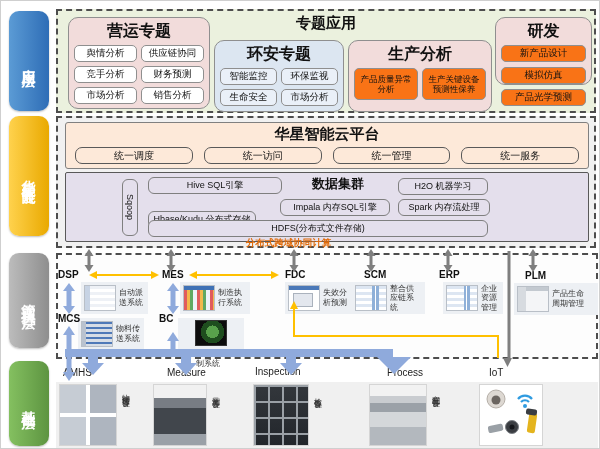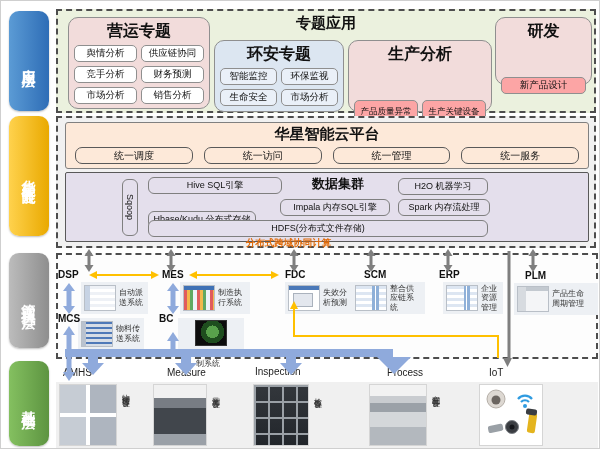--- a/index.html
+++ b/index.html
@@ -26,21 +26,21 @@
 
   .grp{position:absolute;border:1px solid #8f8f8f;border-radius:10px;padding:2px 5px 4px 5px;}
   .grp-title{text-align:center;font-size:16px;font-weight:bold;color:#111;margin:1px 0 3px 0;}
   .grp-pink{background:#f2dcdb;}
   .grp-blue{background:#dce6f1;}
   .grid2{display:grid;grid-template-columns:1fr 1fr;gap:4px;}
   .col1{display:grid;grid-template-columns:1fr;gap:5px;}
   .chip{border:1px solid #8f8f8f;border-radius:5px;background:#fff;font-size:9.5px;color:#111;
     display:flex;align-items:center;justify-content:center;text-align:center;height:17px;padding:0 2px;}
   .chip-blue{background:#eaf0f8;}
-  .chip-pink{background:#fca5a5;margin-top:32px;}
+  .chip-pink{background:#f97316;}
   .chip-tall{height:32px;font-size:8.5px;line-height:1.2;}
 
   .g-yunying{left:10px;top:6px;width:142px;height:92px;}
   .g-huanan{left:156px;top:29px;width:130px;height:72px;}
   .g-shengchan{left:290px;top:29px;width:144px;height:72px;}
   .g-yanfa{left:437px;top:6px;width:97px;height:68px;}
 
   
   .platform{position:absolute;left:7px;top:4px;width:524px;height:47px;background:#fde9d9;
     border:1px solid #808080;border-radius:3px;}

